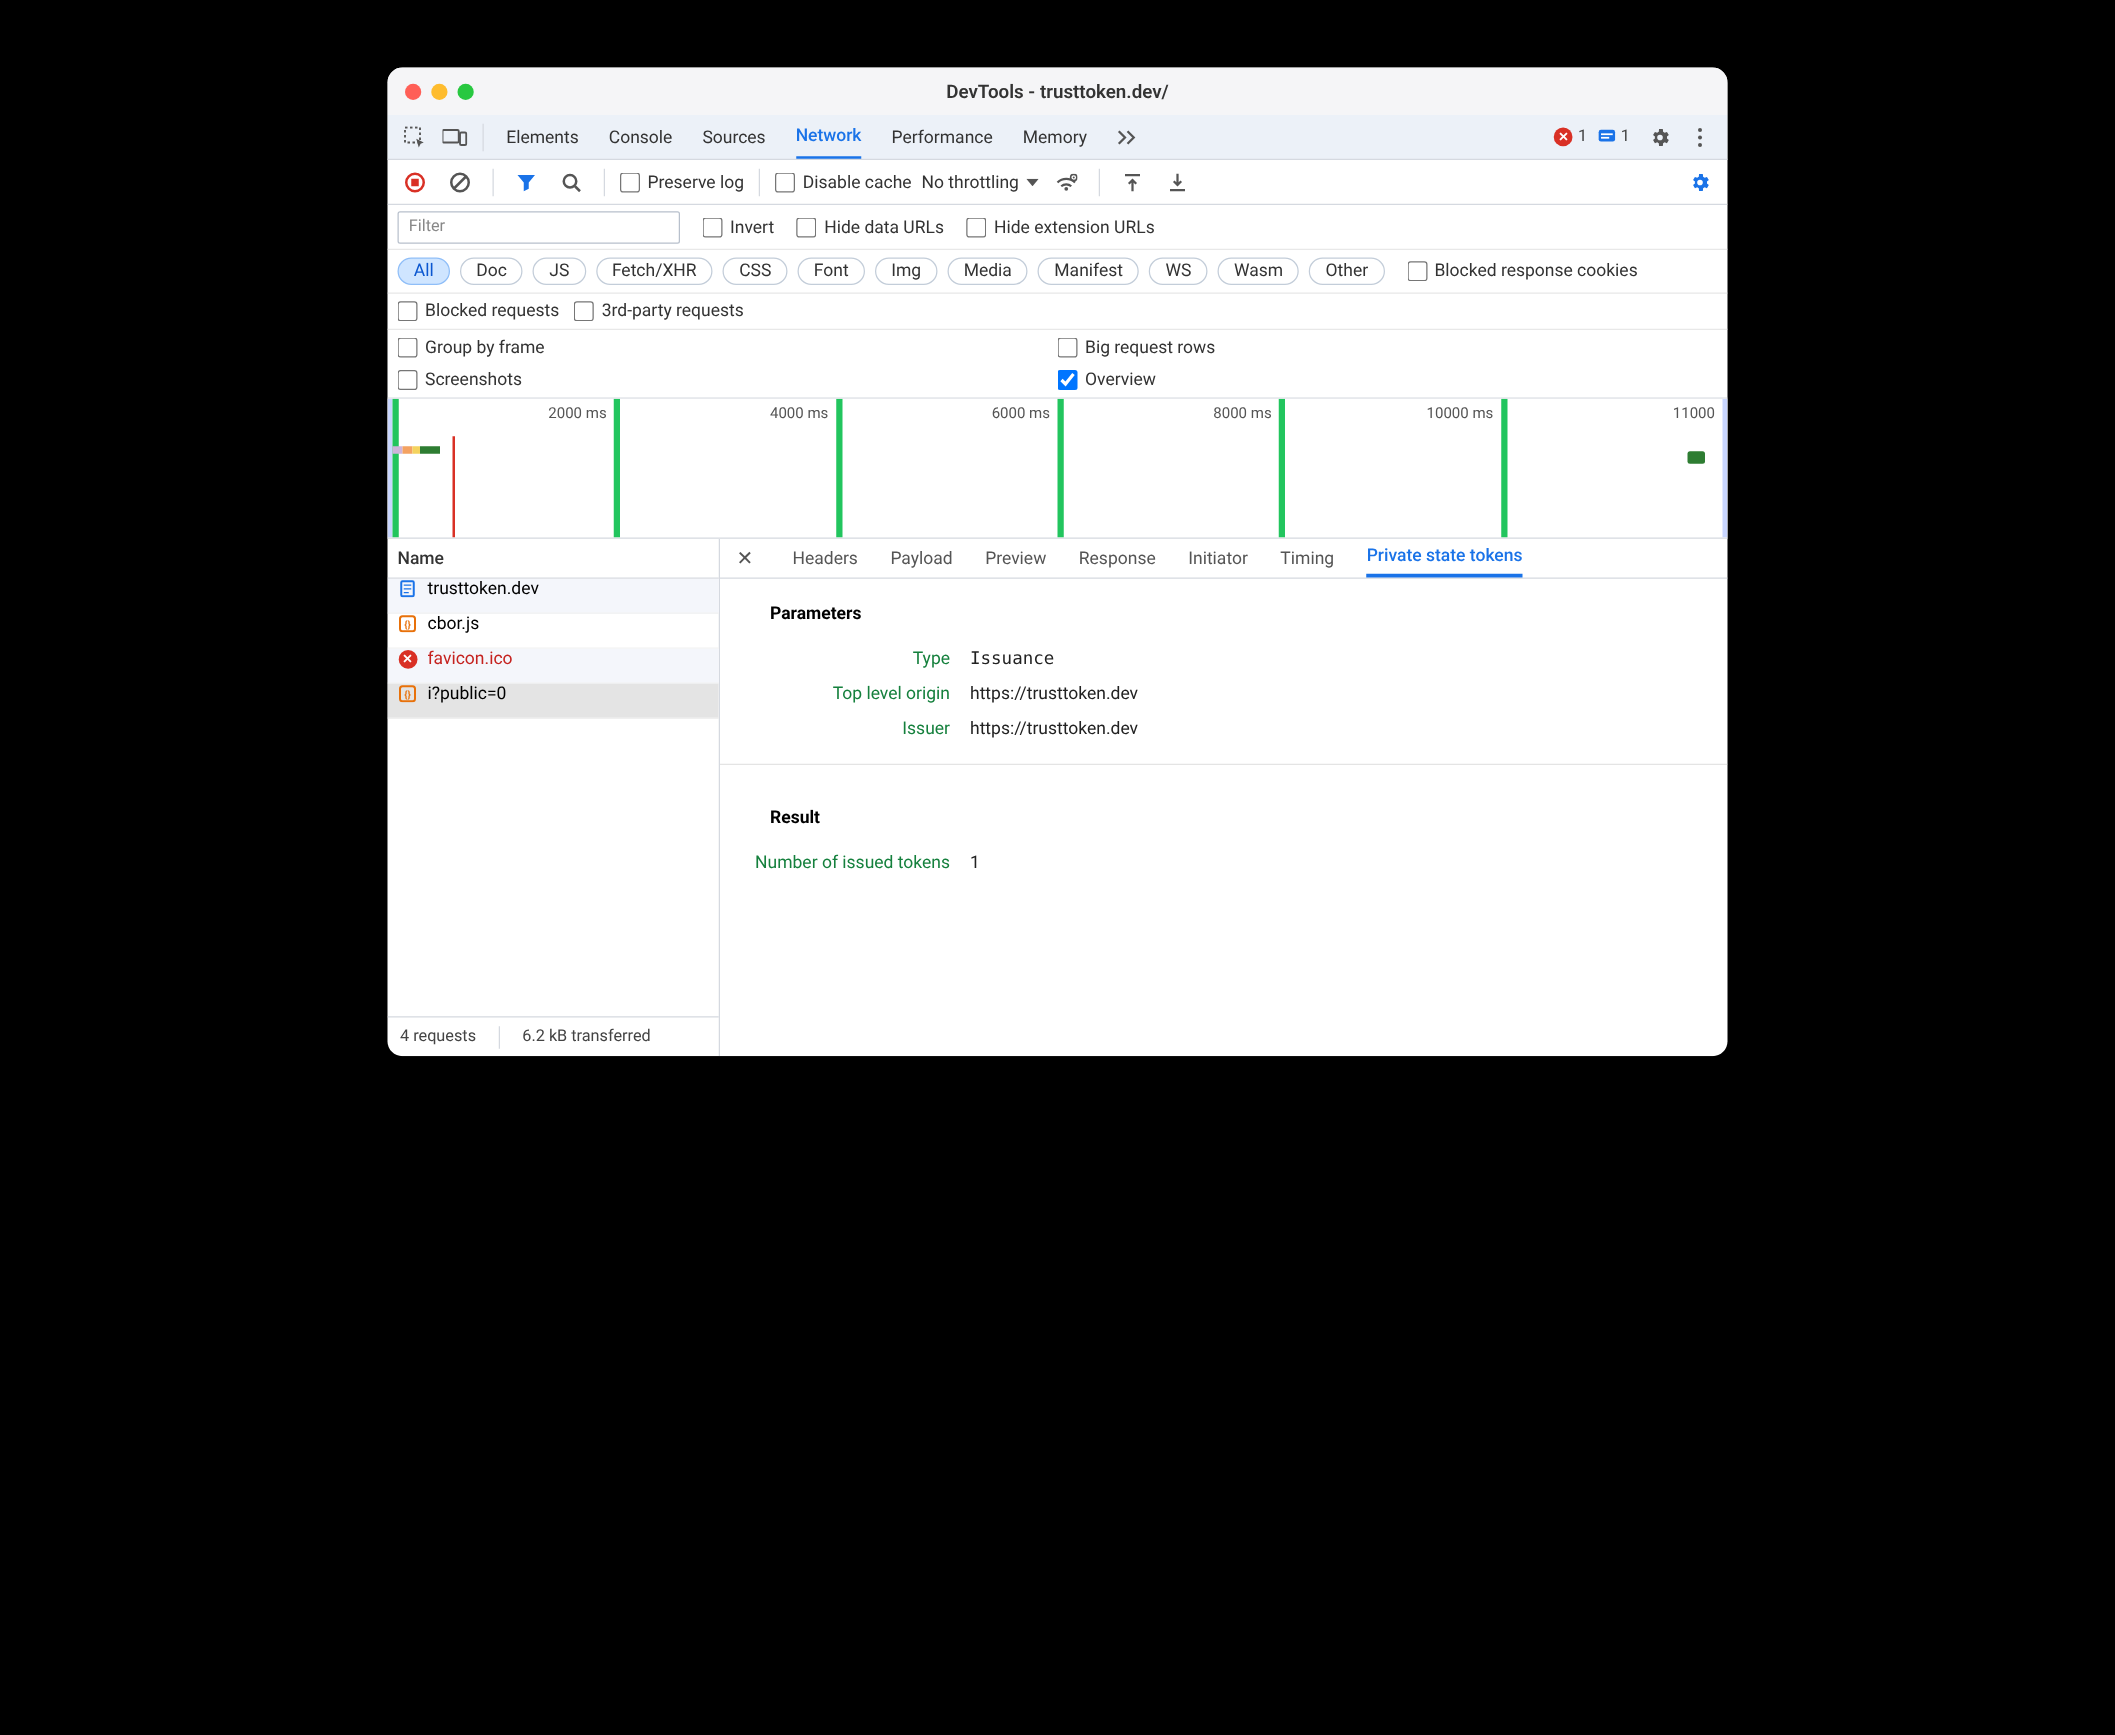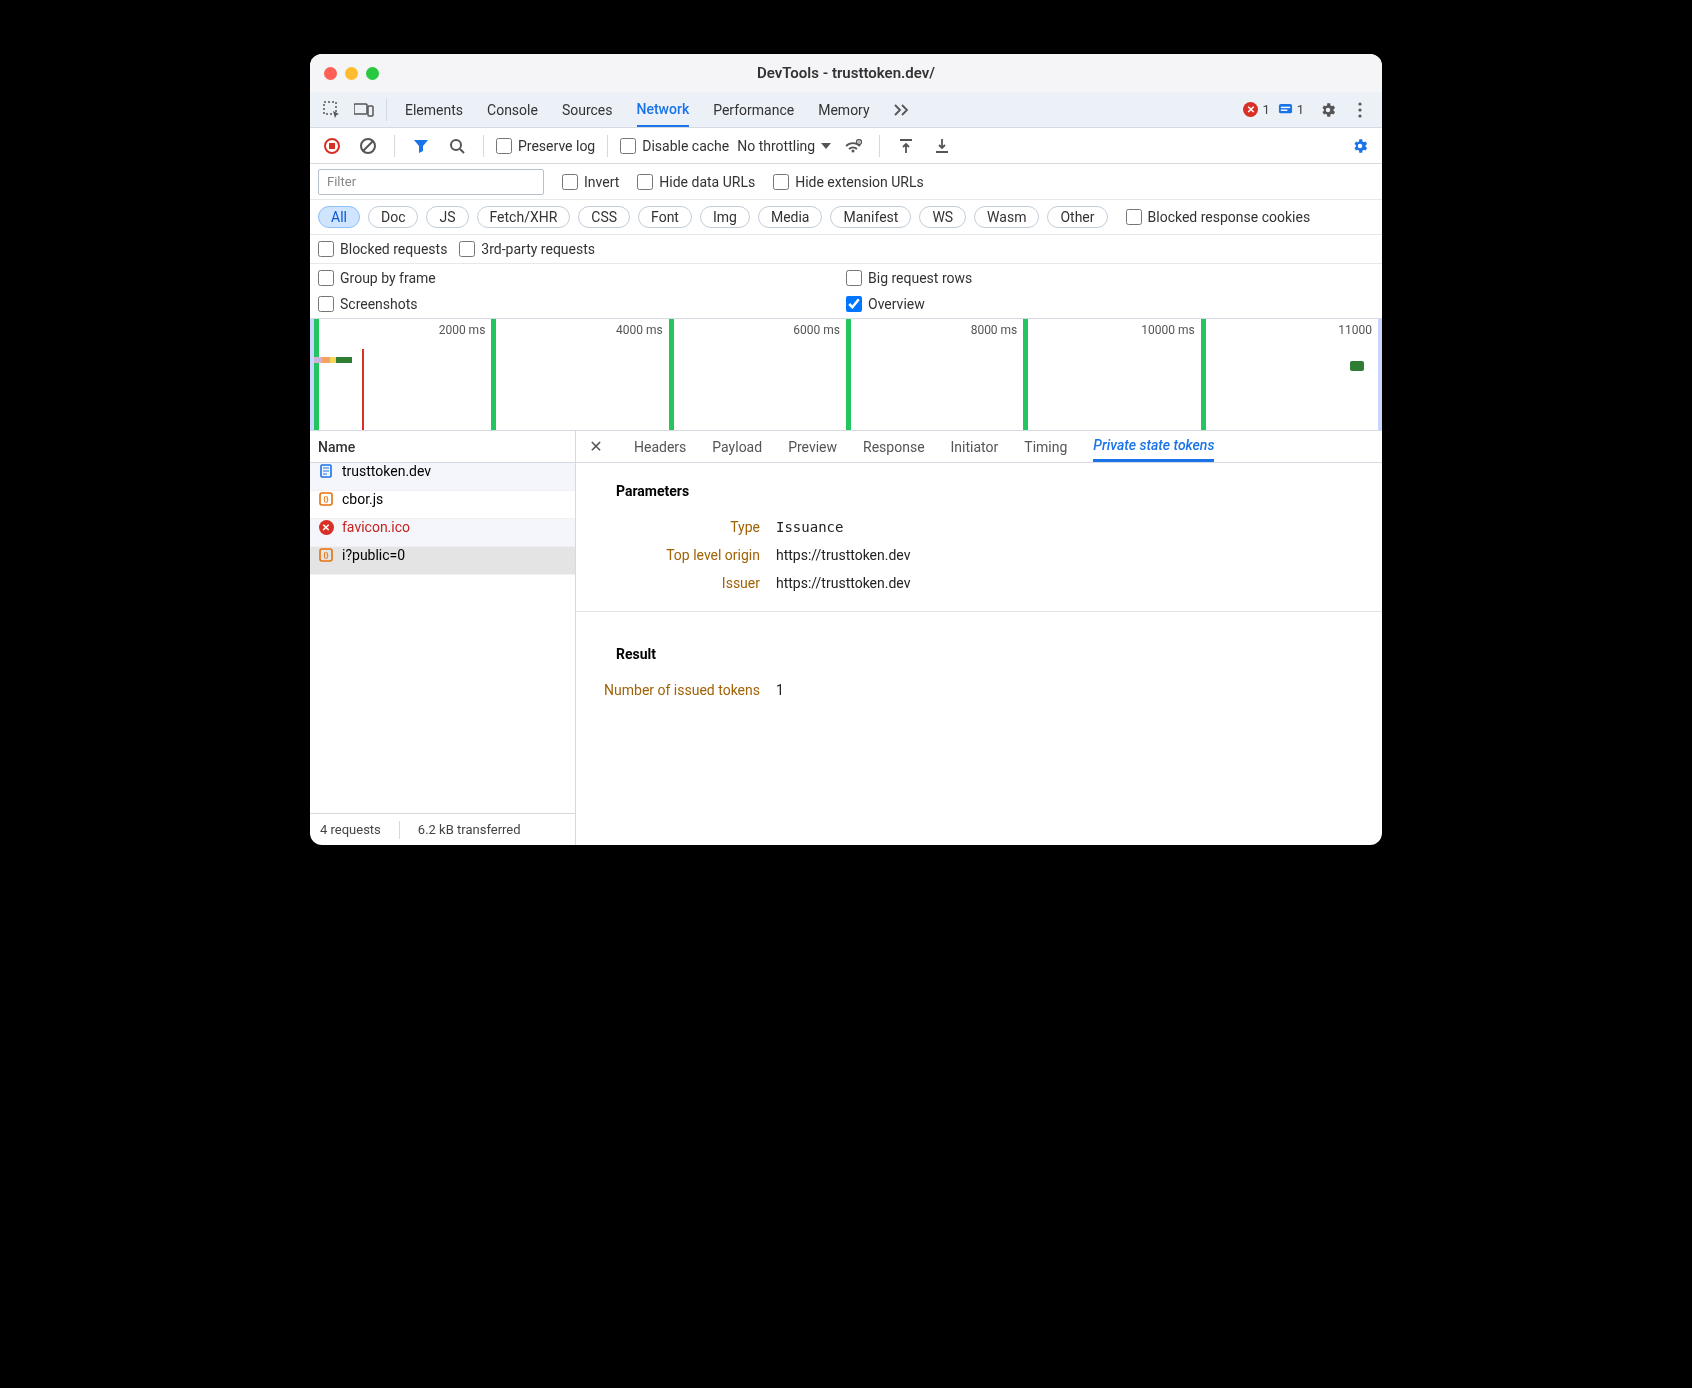--- a/index.html
+++ b/index.html
@@ -54,26 +54,26 @@
   .name-row { height:28px; display:flex; gap:8px; padding:0 8px; cursor:pointer; border-bottom:1px solid #f1f1f1; }
   .name-row.alt { background:#f4f6fb; }
   .name-row.sel { background:#e4e4e4; }
   .name-row.err { color:#c5221f; }
   .ficon { width:16px; height:16px; display:flex; align-items:center; justify-content:center; }
   .status { height:32px; border-top:1px solid #d5d9e0; display:flex; align-items:center; padding:0 10px; gap:14px; color:#444; font-size:13px; }
   .status .sep{height:18px}
   .detail { flex:1; display:flex; flex-direction:column; }
   .detail-tabs { height:32px; border-bottom:1px solid #d5d9e0; display:flex; align-items:center; gap:26px; padding:0 8px; }
   .dtab { color:#555; cursor:pointer; height:100%; display:flex; align-items:center; }
-  .dtab.active { color:#1a73e8; border-bottom:3px solid #1a73e8; font-weight:500;font-style:italic; }
+  .dtab.active { color:#1a73e8; border-bottom:3px solid #1a73e8; font-weight:500; }
   .close-x { width:24px; text-align:center; color:#555; cursor:pointer; font-size:16px; }
   .detail-body { flex:1; overflow:auto; padding:0 0 20px 0; }
   .section-h { font-weight:700; padding:20px 0 14px 40px; }
   .kv { display:flex; padding:6px 0; }
-  .kv .k { width:200px; text-align:right; color:#a16207; padding-right:16px; }
+  .kv .k { width:200px; text-align:right; color:#15803d; padding-right:16px; }
   .kv .v { color:#222; font-family:ui-monospace,Menlo,monospace; }
   .kv .v.norm { font-family:inherit; }
   .hr { height:1px; background:#e4e4e4; margin:14px 0; }
   .success { display:flex; align-items:center; gap:8px; font-weight:700; }
   .ok-circle { width:18px; height:18px; border:2px solid #188038; border-radius:50%; display:flex; align-items:center; justify-content:center; color:#188038; font-size:11px; }
 </style>
 </head>
 <body>
 
 <div class="window">

